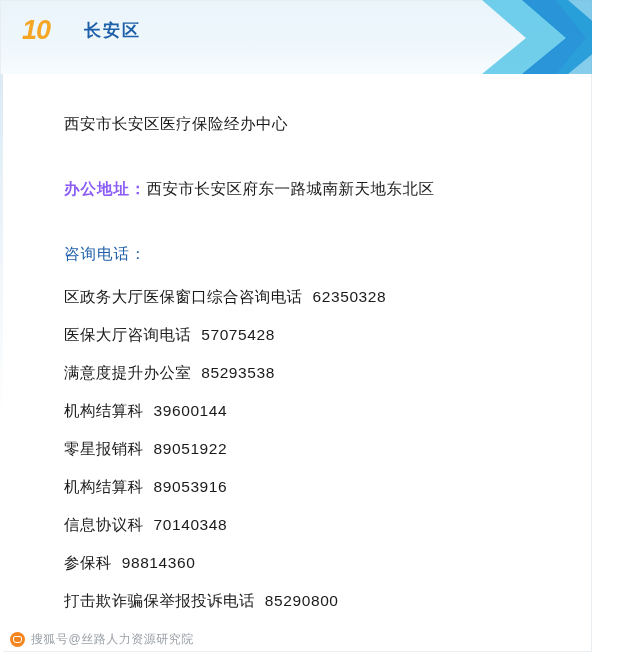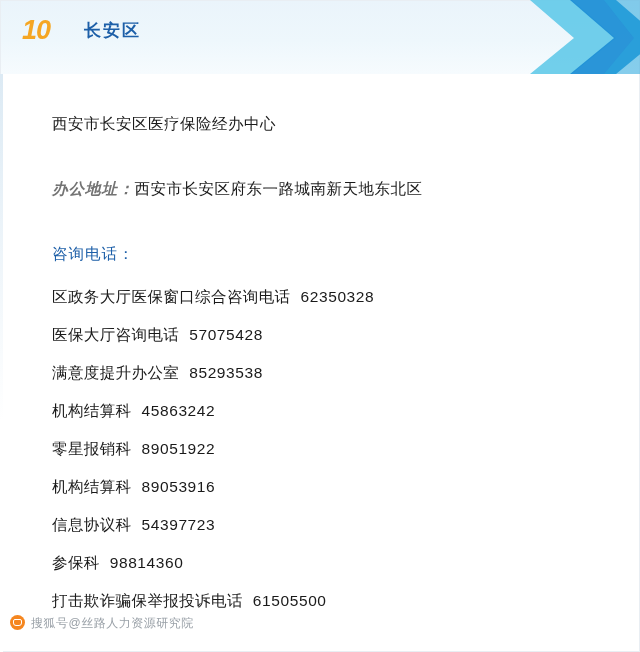--- a/index.html
+++ b/index.html
@@ -8,21 +8,21 @@
   }
   body {
     width: 640px;
     height: 652px;
     background: #ffffff;
     font-family: "Liberation Sans", sans-serif;
     overflow: hidden;
   }
   .page {
     position: relative;
-    width: 640px;
+    width: 592px;
     height: 652px;
     background: #ffffff;
     box-sizing: border-box;
     overflow: hidden;
   }
   
   .page::after {
     content: "";
     position: absolute;
     left: 0; top: 0; right: 0; bottom: 0;
@@ -70,38 +70,38 @@
     width: 220px;
     height: 74px;
     z-index: 1;
   }
 
   
   .content {
     position: relative;
     padding: 40px 40px 12px 52px;
     z-index: 2;
+    margin-left: 12px;
   }
   .org-name {
     font-size: 15.5px;
     color: #1a1a1a;
     margin: 0 0 44px 0;
     letter-spacing: 0.5px;
   }
   .addr-line {
     font-size: 15.5px;
     color: #1a1a1a;
     margin: 0 0 44px 0;
     letter-spacing: 0.5px;
   }
   .addr-label {
-    color: #737373;
+    color: #8b5cf6;
     font-weight: bold;
     letter-spacing: 1px;
-    font-style: italic;
   }
   .addr-sep {
     color: #1a1a1a;
   }
   .section-label {
     font-size: 15.5px;
     color: #1d5fa8;
     font-weight: normal;
     letter-spacing: 1px;
     margin: 0 0 22px 0;
@@ -121,22 +121,23 @@
   .phone-list li .num {
     margin-left: 10px;
     letter-spacing: 0.6px;
     text-align: center;
   }
 
   
   .footer {
     position: absolute;
     left: 10px;
-    bottom: 20px;
+    bottom: 4px;
     display: flex;
+    align-items: center;
     z-index: 4;
   }
   .sohu-logo {
     width: 15px;
     height: 15px;
     border-radius: 50%;
     background: #f5861f;
     position: relative;
     margin-right: 6px;
     flex: 0 0 auto;
@@ -197,26 +198,26 @@
     <p class="addr-line">
       <span class="addr-label">办公地址：</span><span class="addr-sep">西安市长安区府东一路城南新天地东北区</span>
     </p>
 
     <p class="section-label">咨询电话：</p>
 
     <ul class="phone-list">
       <li><span>区政务大厅医保窗口综合咨询电话</span><span class="num">62350328</span></li>
       <li><span>医保大厅咨询电话</span><span class="num">57075428</span></li>
       <li><span>满意度提升办公室</span><span class="num">85293538</span></li>
-      <li><span>机构结算科</span><span class="num">45863242</span></li>
+      <li><span>机构结算科</span><span class="num">39600144</span></li>
       <li><span>零星报销科</span><span class="num">89051922</span></li>
       <li><span>机构结算科</span><span class="num">89053916</span></li>
-      <li><span>信息协议科</span><span class="num">54397723</span></li>
+      <li><span>信息协议科</span><span class="num">70140348</span></li>
       <li><span>参保科</span><span class="num">98814360</span></li>
-      <li><span>打击欺诈骗保举报投诉电话</span><span class="num">61505500</span></li>
+      <li><span>打击欺诈骗保举报投诉电话</span><span class="num">85290800</span></li>
     </ul>
   </div>
 
   <div class="footer">
     <span class="sohu-logo"></span>
     <span class="footer-text">搜狐号@丝路人力资源研究院</span>
   </div>
 
 </div>
 

